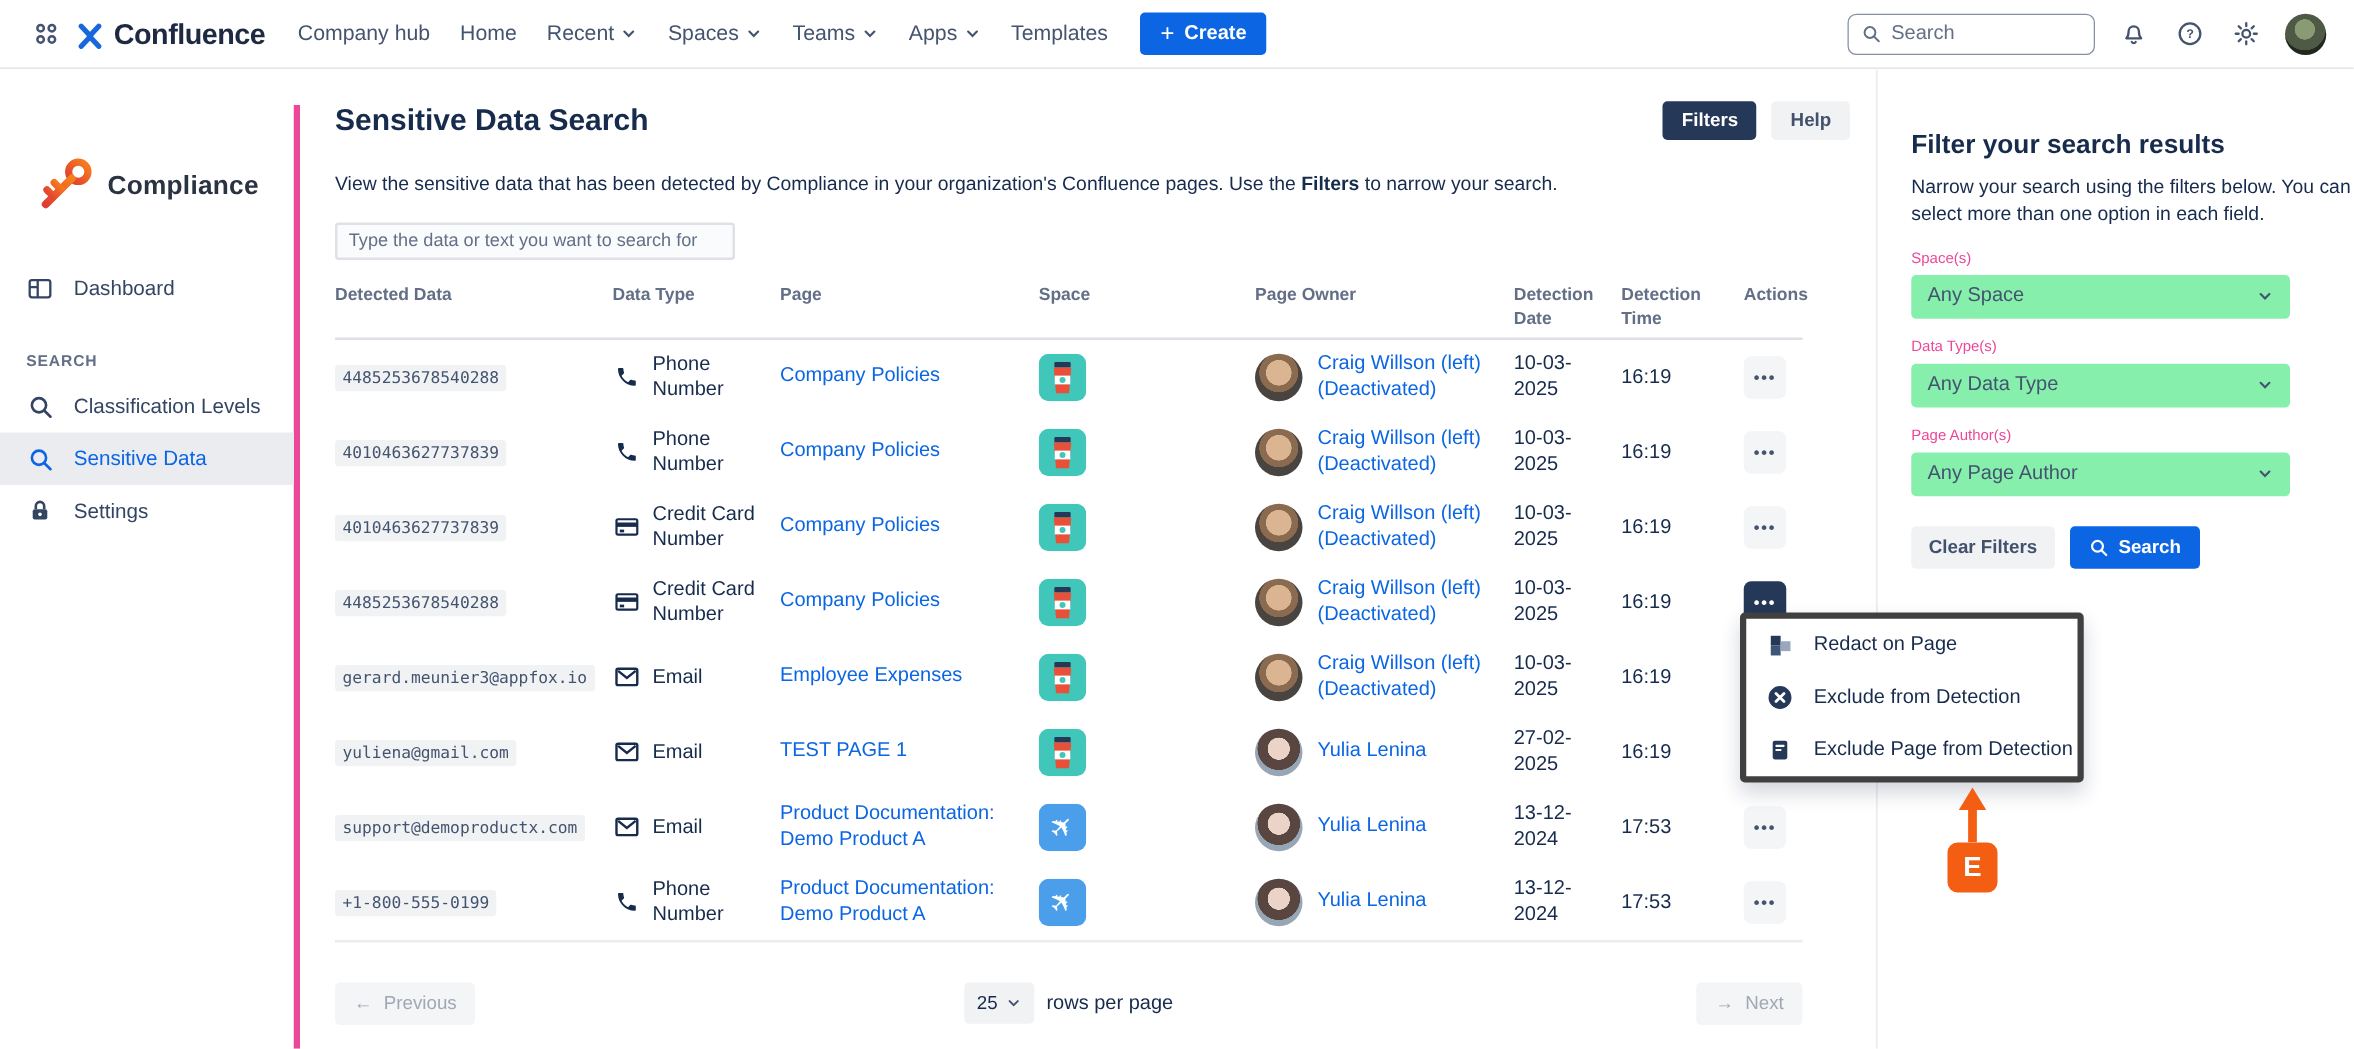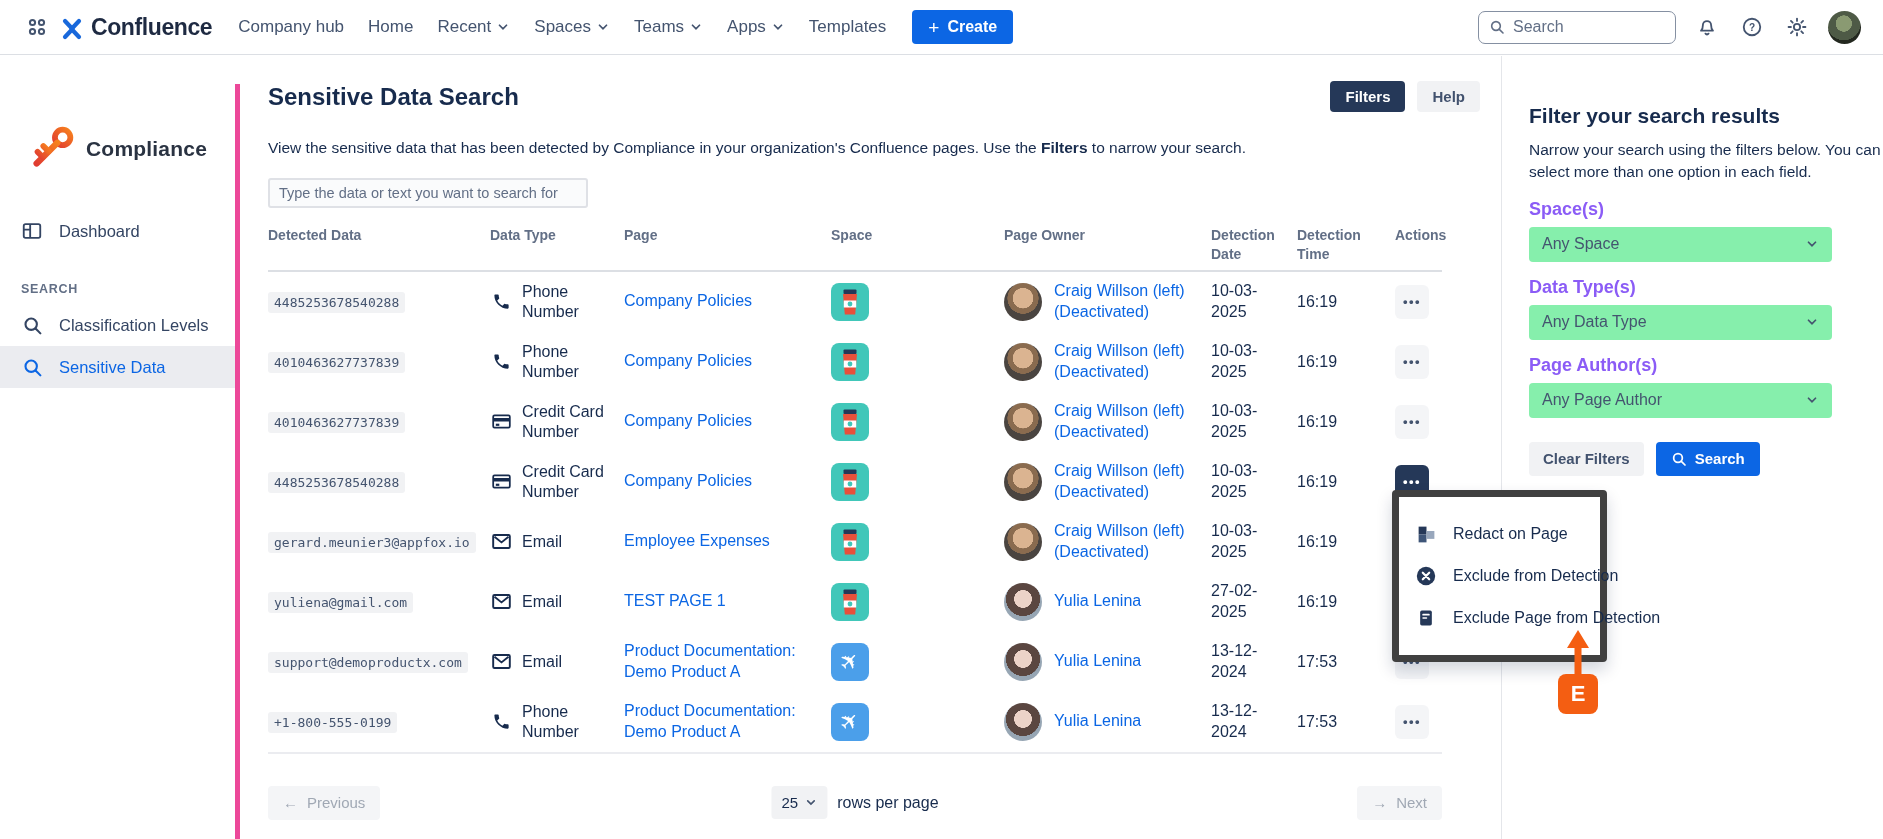--- a/index.html
+++ b/index.html
@@ -105,36 +105,36 @@
                  border-radius:4px; height:33px; padding:0 10px; font-size:15px; color:#172B4D;
                  cursor:pointer; font-family:"Liberation Sans",sans-serif; }
   .rows-label { font-size:16px; color:#172B4D; }
 
   
   .rightpanel { position:absolute; top:56px; left:1501px; right:0; bottom:0; background:#fff;
                 border-left:1px solid #E4E6EA; padding:48px 0 0 27px; }
   .fp-title { font-size:21px; font-weight:700; color:#172B4D; }
   .fp-desc { margin-top:11px; width:352px; font-size:15.5px; line-height:1.45; color:#172B4D; }
   .fp-field { margin-top:15px; width:303px; }
-  .fp-label { font-size:18px; font-weight:700; color:#8b5cf6; margin-bottom:7px; }
+  .fp-label { font-size:12px; font-weight:400; color:#ec4899; margin-bottom:7px; }
   .fp-select { display:flex; align-items:center; justify-content:space-between;
                background:#86efac; border:none; border-radius:4px; height:35px; width:100%;
                padding:16px 13px; font-size:16px; color:#44546F; cursor:pointer;
                font-family:"Liberation Sans",sans-serif; }
   .fp-buttons { margin-top:24px; width:303px; display:flex; gap:12px; }
   .btn-clear { background:#F1F2F4; color:#42526E; border:none; border-radius:4px; height:34px;
                padding:0 14px; font-size:15px; font-weight:600; cursor:pointer;
                font-family:"Liberation Sans",sans-serif; }
   .btn-search { background:#0C66E4; color:#fff; border:none; border-radius:4px; height:34px;
                 padding:0 15px; font-size:15px; font-weight:700; cursor:pointer;
                 display:flex; align-items:center; gap:8px; font-family:"Liberation Sans",sans-serif; }
 
   
-  .context-menu { position:absolute; left:1392px; top:490px; width:215px; background:#fff;
-                  border:7px solid #404040; border-radius:4px; z-index:50; padding:16px 0;
+  .context-menu { position:absolute; left:1392px; top:490px; width:275px; background:#fff;
+                  border:5px solid #404040; border-radius:4px; z-index:50; padding:0 0;
                   box-shadow:0 8px 16px rgba(9,30,66,.18); }
   .menu-item { display:flex; align-items:center; gap:16px; height:42px; padding:0 16px;
                font-size:16px; color:#172B4D; cursor:pointer; white-space:nowrap; }
   .menu-item .m-icon { width:22px; display:flex; justify-content:center; flex:0 0 auto; }
   .ann-arrow { position:absolute; left:1578px; top:630px; z-index:50; transform:translateX(-50%); }
   .ann-badge { position:absolute; left:1558px; top:674px; width:40px; height:40px; z-index:50;
                background:#F45E12; border-radius:8px; color:#fff; font-size:22px; font-weight:700;
                display:flex; align-items:center; justify-content:center; }
 </style>
 </head>
@@ -276,20 +276,30 @@
       </div>
       <div class="side-item active">
         <span class="s-icon">
           <svg width="21" height="21" viewBox="0 0 24 24" fill="none" stroke="currentColor" stroke-width="2.4" stroke-linecap="round">
             <circle cx="10.5" cy="10.5" r="6.5"></circle>
             <path d="M15.5 15.5L21 21"></path>
           </svg>
         </span>
         <span>Sensitive Data</span>
       </div>
+      <div class="side-item">
+        <span class="s-icon">
+          <svg width="20" height="20" viewBox="0 0 24 24">
+            <rect x="5" y="10" width="14" height="10" rx="2" fill="currentColor"></rect>
+            <path d="M8 10V7a4 4 0 0 1 8 0v3" fill="none" stroke="currentColor" stroke-width="2.5"></path>
+            <circle cx="12" cy="15" r="1.7" fill="#fff"></circle>
+          </svg>
+        </span>
+        <span>Settings</span>
+      </div>
     </div>
 </aside>
 
 <main class="main">
   <div class="main-header">
     <h1 class="page-title">Sensitive Data Search</h1>
     <div class="hdr-buttons">
       <button class="btn-filters">Filters</button>
       <button class="btn-help">Help</button>
     </div>

